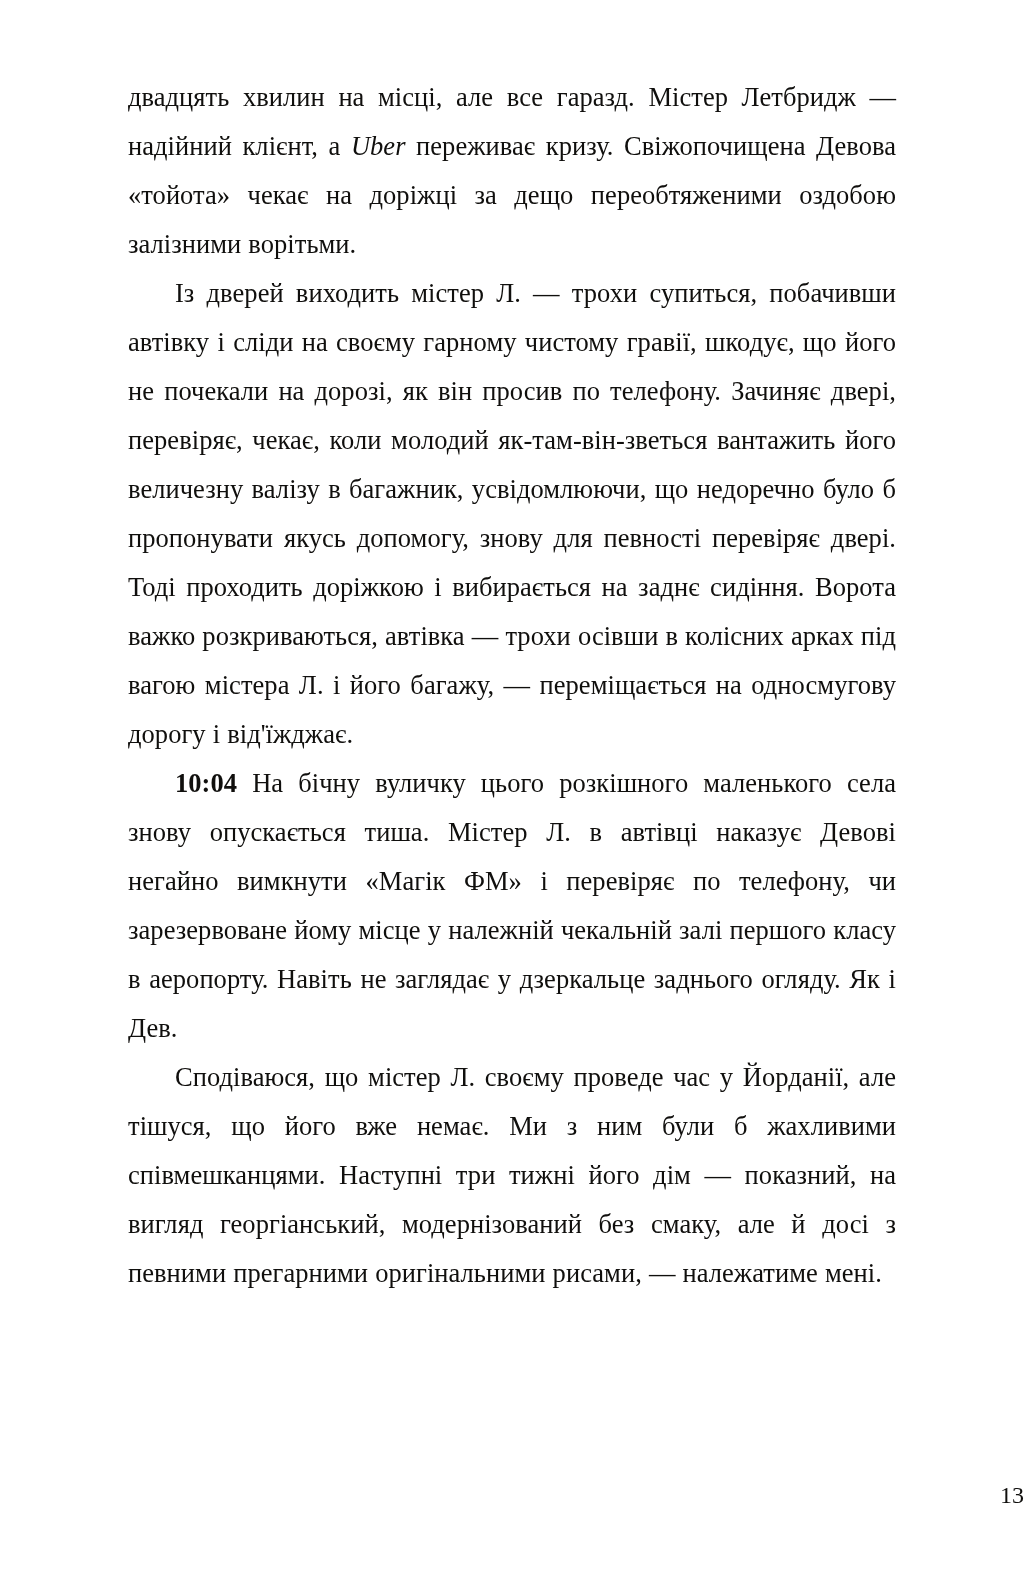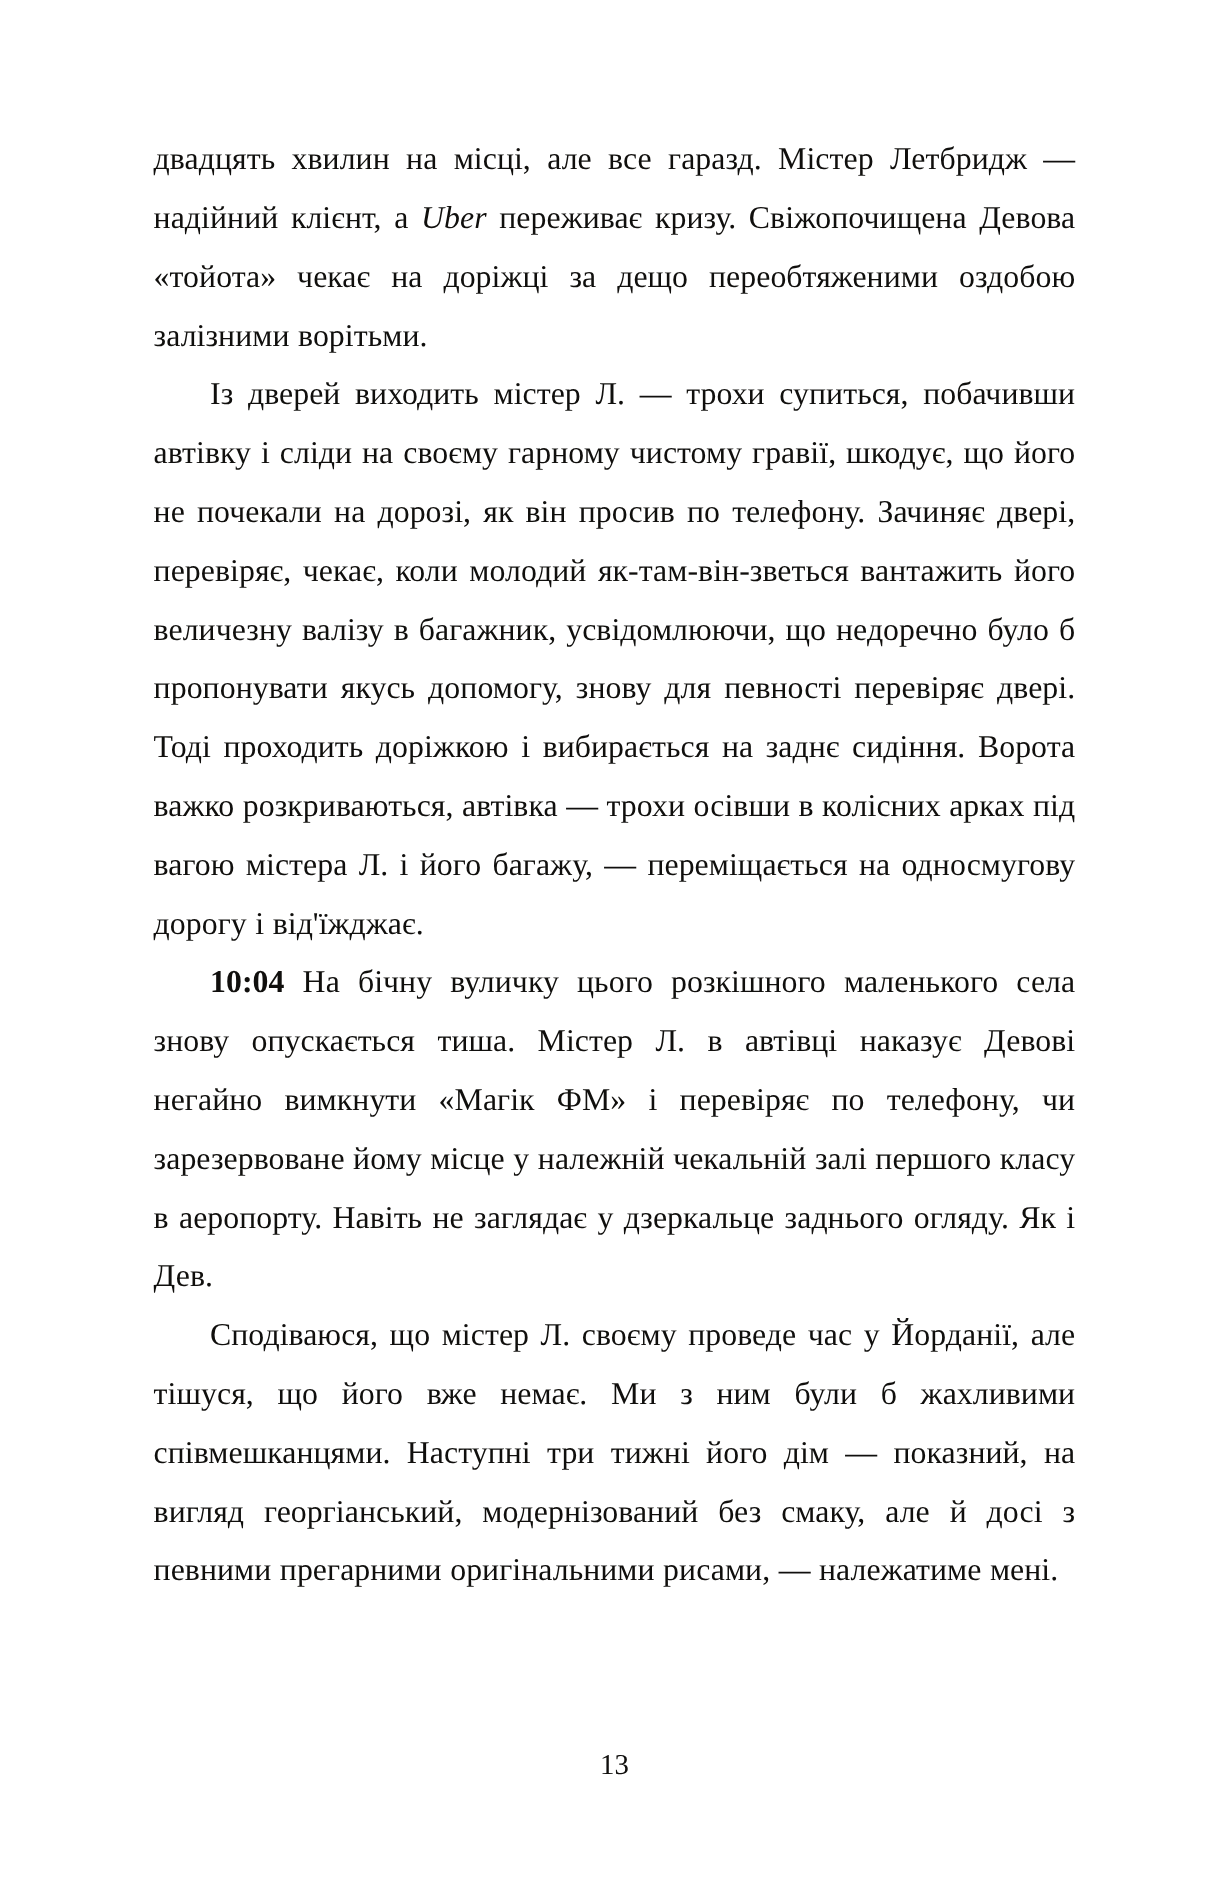--- a/index.html
+++ b/index.html
@@ -12,21 +12,21 @@
     height: 1585px;
     font-family: "Liberation Serif", serif;
     color: #100f0d;
     position: relative;
     overflow: hidden;
   }
   .page {
     box-sizing: border-box;
     width: 1024px;
     height: 1585px;
-    padding: 108px 128px 0 128px;
+    padding: 73px 128px 0 128px;
     position: relative;
   }
   .body-text {
     font-size: 26.5px;
     line-height: 49px;
     text-align: justify;
     text-justify: inter-word;
     letter-spacing: 0.05px;
     word-spacing: 0.4px;
   }
@@ -42,22 +42,22 @@
     font-weight: bold;
     margin-top: 41px;
   }
   em {
     font-style: italic;
   }
   .folio {
     position: absolute;
     left: 0;
     right: 0;
-    bottom: 100px;
-    text-align: center;
+    bottom: 76px;
+    text-align: right;
     font-size: 24px;
     font-family: "Liberation Serif", serif;
     color: #100f0d;
   }
 </style>
 </head>
 <body>
 
 <div class="page">
   <div class="body-text" id="text-column">

